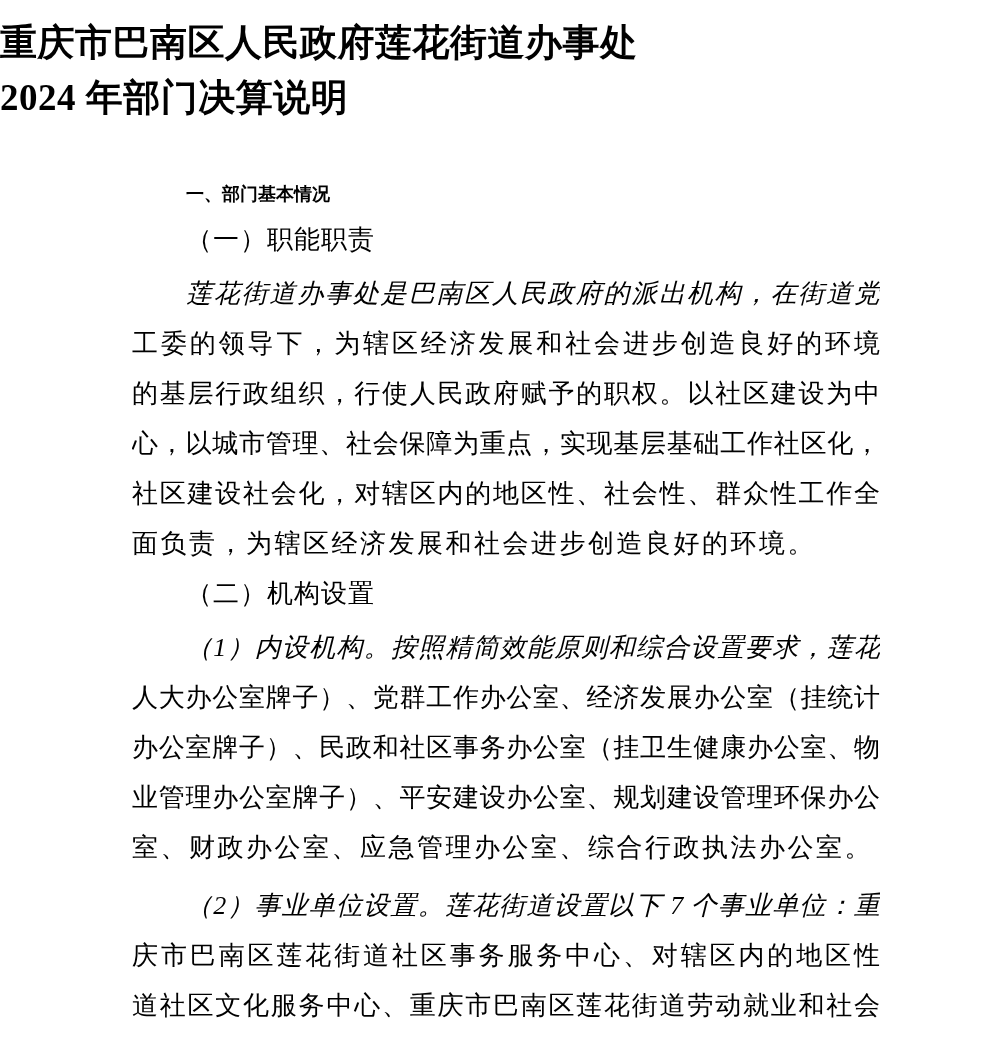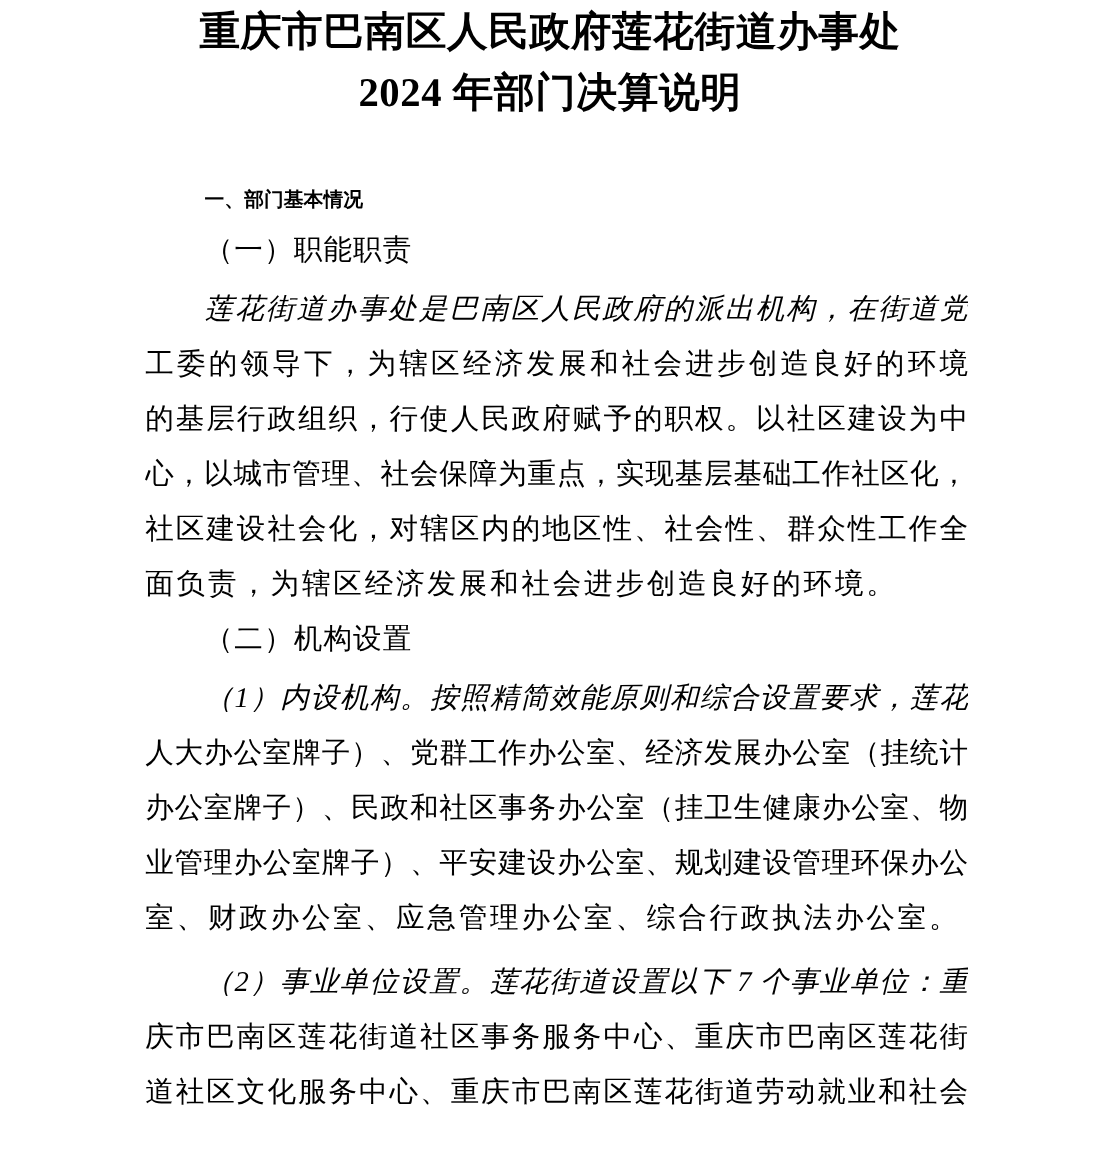--- a/index.html
+++ b/index.html
@@ -10,22 +10,21 @@
     color: #000000;
   }
   .page {
     position: relative;
     width: 1000px;
     height: 1053px;
     background: #ffffff;
     overflow: hidden;
   }
   .title-block {
-    padding-top: 2px;
-    text-align: center;
+    padding-top: 15px;
   }
   .title-line {
     font-family: "Liberation Serif", "DejaVu Serif", serif;
     font-weight: bold;
     font-size: 37px;
     line-height: 55px;
     letter-spacing: 0.5px;
     white-space: nowrap;
   }
   .content {
@@ -90,17 +89,17 @@
       <div class="h3">（二）机构设置</div>
       <div class="para">
         <div class="tline first">（1）内设机构。按照精简效能原则和综合设置要求，莲花</div>
         <div class="tline">人大办公室牌子）、党群工作办公室、经济发展办公室（挂统计</div>
         <div class="tline">办公室牌子）、民政和社区事务办公室（挂卫生健康办公室、物</div>
         <div class="tline">业管理办公室牌子）、平安建设办公室、规划建设管理环保办公</div>
         <div class="tline last-left">室、财政办公室、应急管理办公室、综合行政执法办公室。</div>
       </div>
       <div class="para">
         <div class="tline first">（2）事业单位设置。莲花街道设置以下 7 个事业单位：重</div>
-        <div class="tline">庆市巴南区莲花街道社区事务服务中心、重庆市巴南区莲花街</div>
+        <div class="tline">庆市巴南区莲花街道社区事务服务中心、对辖区内的地区性</div>
         <div class="tline">道社区文化服务中心、重庆市巴南区莲花街道劳动就业和社会</div>
       </div>
     </div>
 </div>
 
 </body></html>

